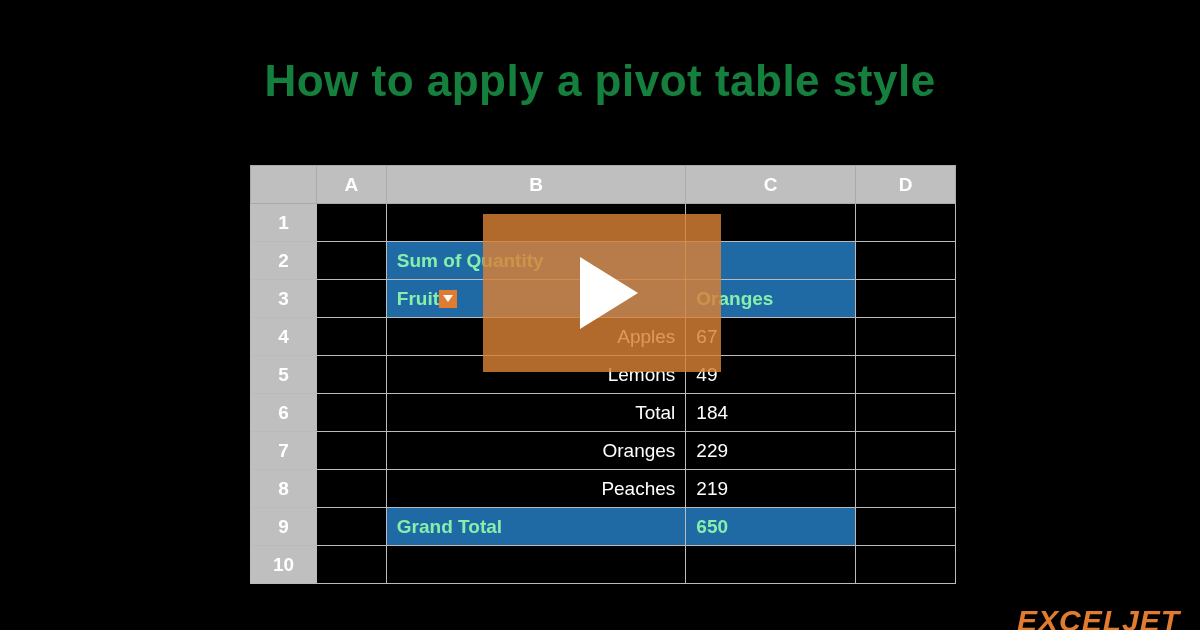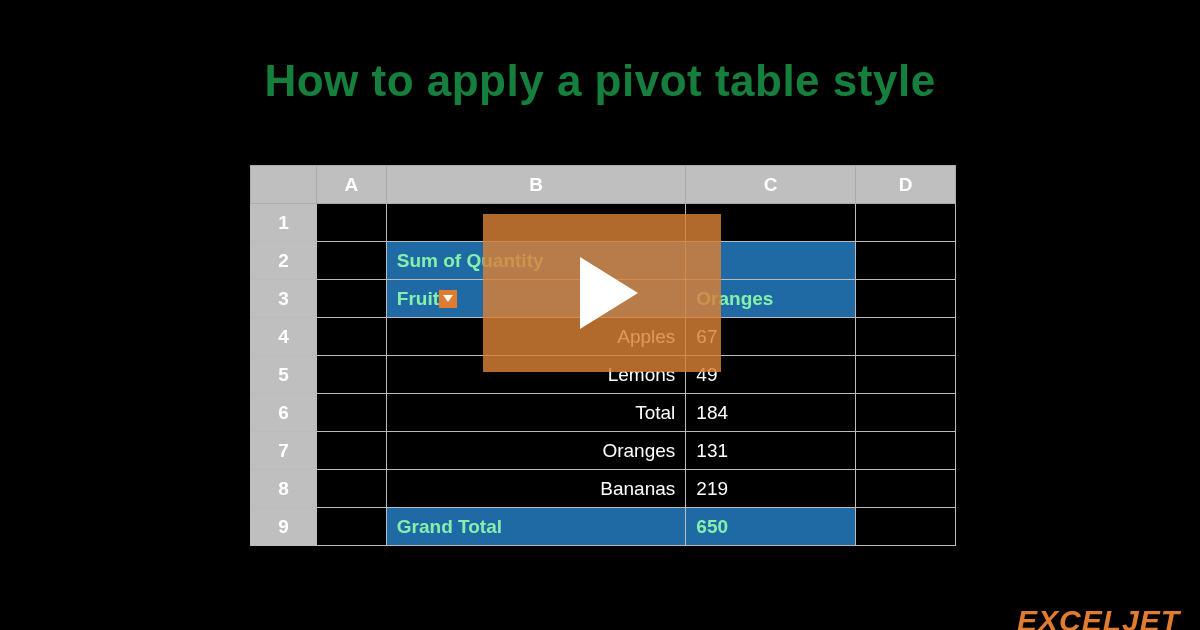--- a/index.html
+++ b/index.html
@@ -177,35 +177,42 @@
       <td class="rowhdr">6</td>
       <td class="blank"></td>
       <td class="datacell-b">Total</td>
       <td class="datacell-c">184</td>
       <td class="blank"></td>
     </tr>
     <tr>
       <td class="rowhdr">7</td>
       <td class="blank"></td>
       <td class="datacell-b">Oranges</td>
-      <td class="datacell-c">131</td>
+      <td class="datacell-c">229</td>
       <td class="blank"></td>
     </tr>
     <tr>
       <td class="rowhdr">8</td>
       <td class="blank"></td>
-      <td class="datacell-b">Bananas</td>
+      <td class="datacell-b">Peaches</td>
       <td class="datacell-c">219</td>
       <td class="blank"></td>
     </tr>
     <tr>
       <td class="rowhdr">9</td>
       <td class="blank"></td>
       <td class="bluecell">Grand Total</td>
       <td class="bluecell" style="text-align:left">650</td>
+      <td class="blank"></td>
+    </tr>
+    <tr>
+      <td class="rowhdr">10</td>
+      <td class="blank"></td>
+      <td class="blank"></td>
+      <td class="blank"></td>
       <td class="blank"></td>
     </tr>
   </tbody>
 </table>
 
 <div class="play-overlay">
   <div class="play-arrow"></div>
 </div>
 
 <div class="brand">EXCELJET</div>

